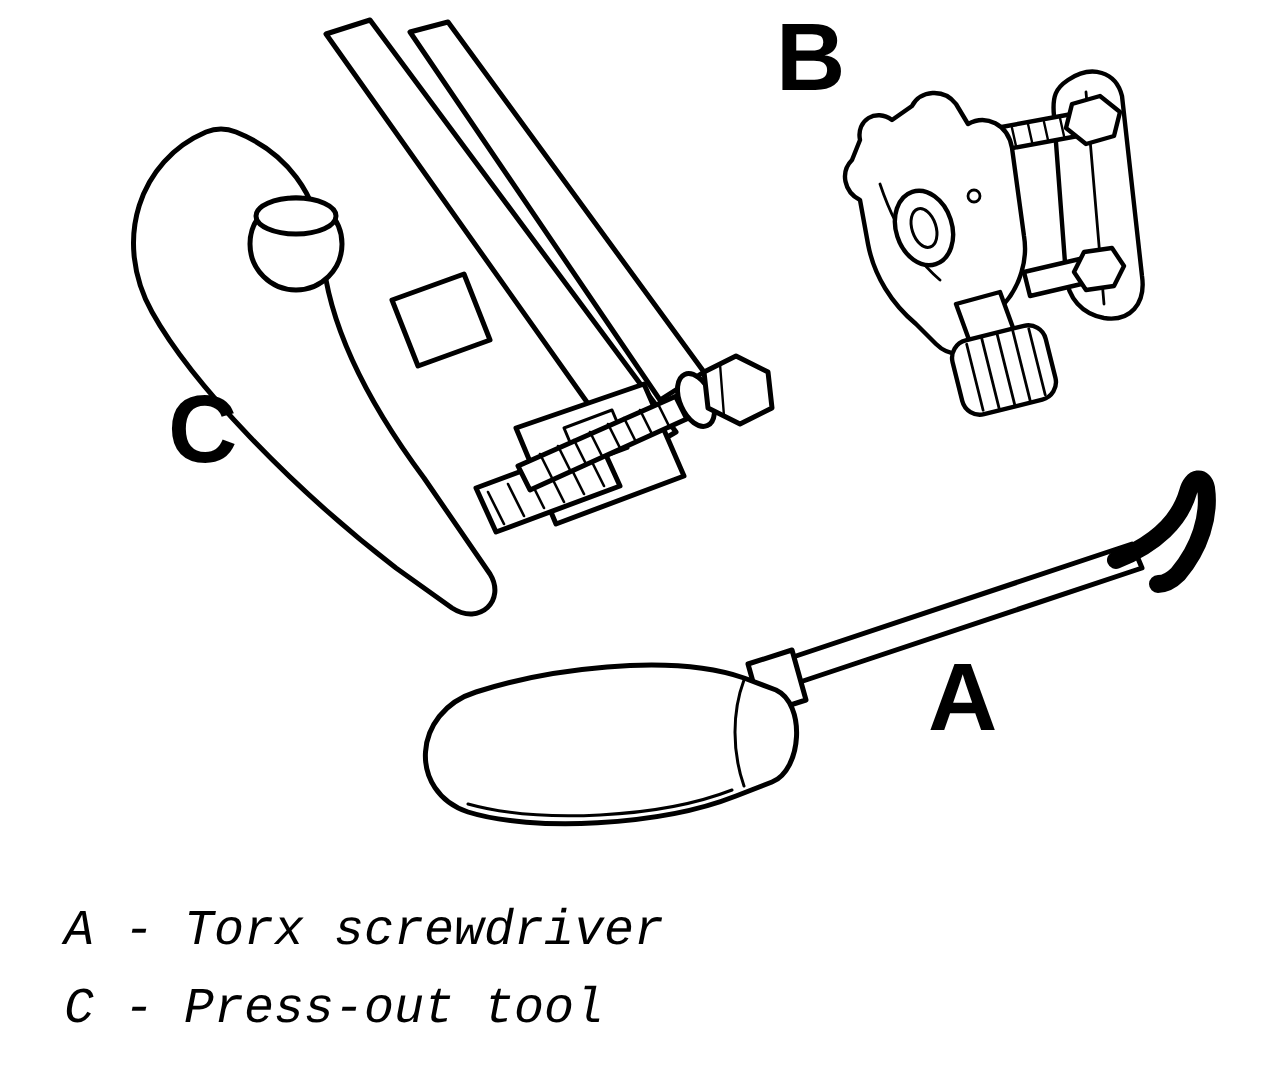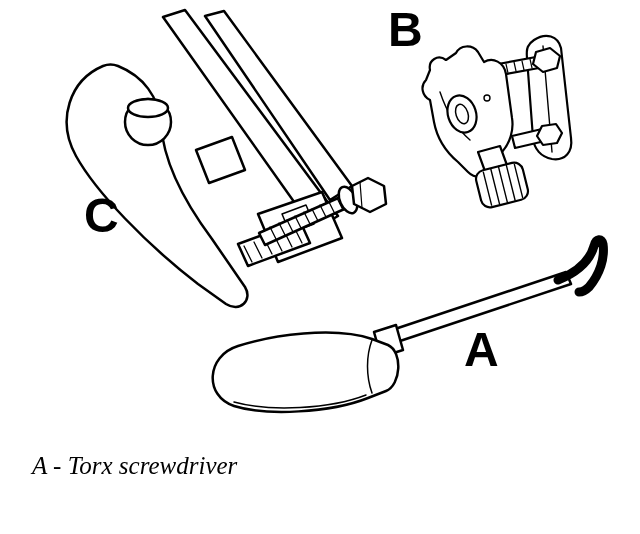--- a/index.html
+++ b/index.html
@@ -25,21 +25,21 @@
     letter-spacing: 0;
     user-select: none;
   }
   .label-b { left: 388px; top: 6px; }
   .label-c { left: 84px;  top: 192px; }
   .label-a { left: 464px; top: 326px; }
   .legend {
     position: absolute;
     left: 32px;
     top: 450px;
-    font-family: Liberation Serif, serif;
+    font-family: Liberation Mono, monospace;
     font-style: italic;
     font-size: 25px;
     color: #000000;
     line-height: 1.3;
   }
   .legend-line { margin-bottom: 6px; white-space: nowrap; }
 </style>
 </head>
 <body>
 
@@ -126,15 +126,16 @@
       <path fill="none" stroke-width="1.5" d="M 372 340 C 366 356 366 376 372 393"></path>
     </g>
   </svg>
 
   <div class="big-label label-b">B</div>
   <div class="big-label label-c">C</div>
   <div class="big-label label-a">A</div>
 
   <div class="legend">
     <div class="legend-line">A - Torx screwdriver</div>
+    <div class="legend-line">C - Press-out tool</div>
   </div>
 
 </div>
 
 </body></html>

